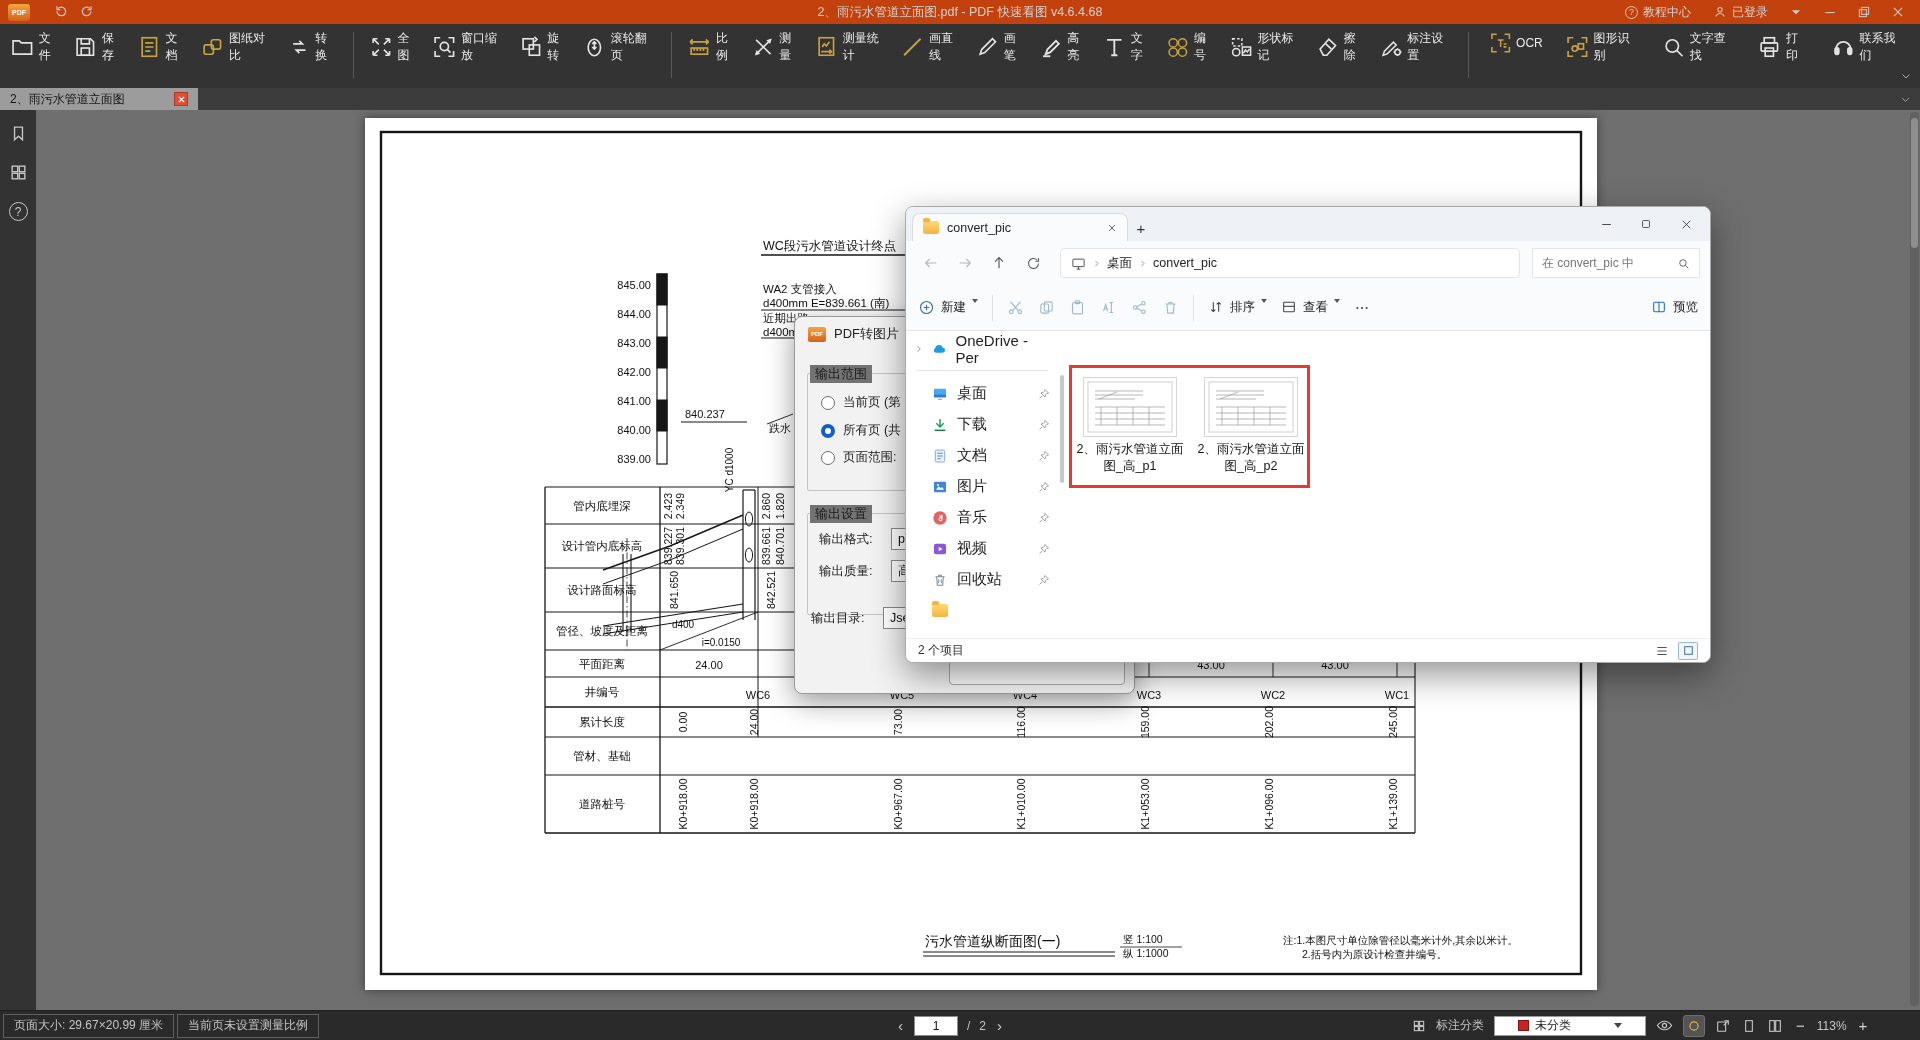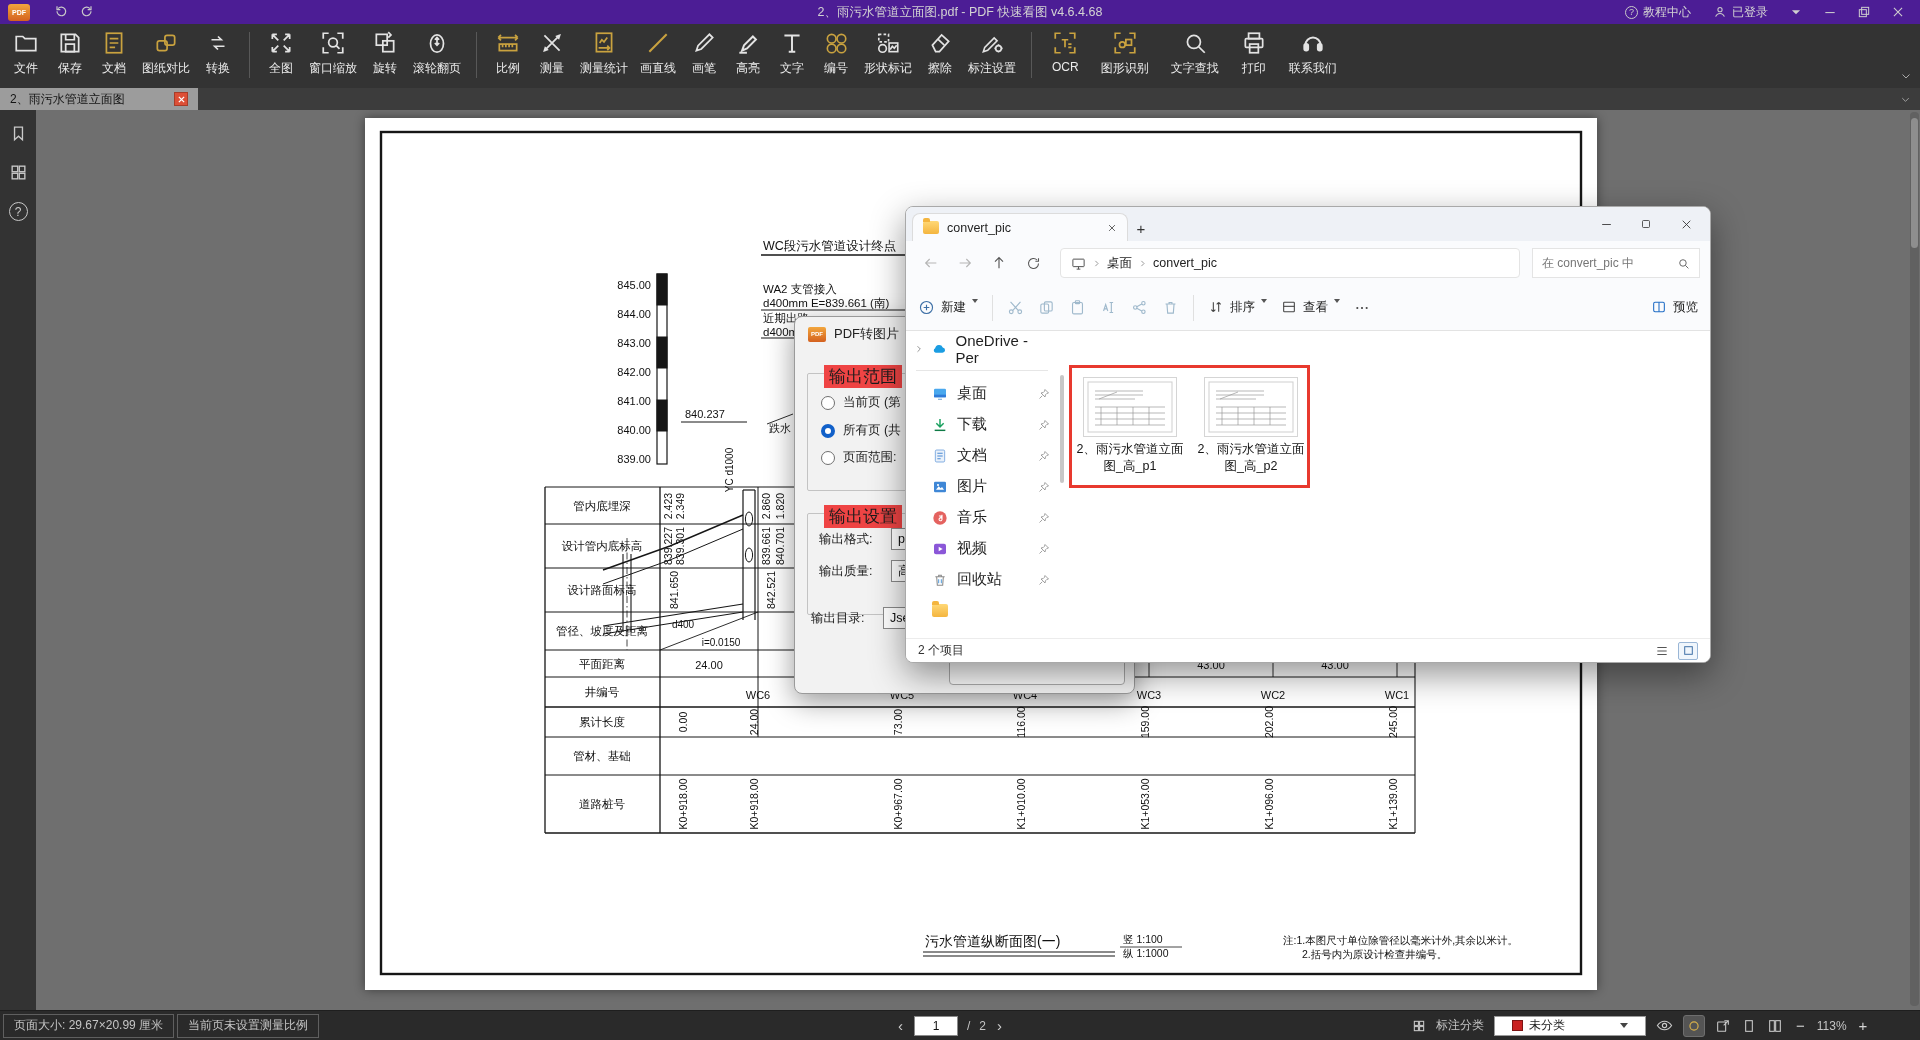--- a/index.html
+++ b/index.html
@@ -1,31 +1,31 @@
 <!DOCTYPE html>
 <html><head>
 <meta charset="utf-8">
 <style>
   *{margin:0;padding:0;box-sizing:border-box}
   html,body{width:1920px;height:1040px;overflow:hidden}
   body{font-family:"Liberation Sans",sans-serif;background:#6f6f6f;position:relative;color:#ddd}
   svg{display:block}
   
-  .titlebar{height:24px;background:#4c1d95;display:flex;align-items:center;padding:0 8px;position:relative;z-index:10}
+  .titlebar{height:24px;background:#c2410c;display:flex;align-items:center;padding:0 8px;position:relative;z-index:10}
   .tb-logo{width:22px;height:17px;border-radius:3px;background:linear-gradient(#f2a63d,#d4611f);color:#fff;
     font-size:7px;font-weight:bold;display:flex;align-items:center;justify-content:center;margin-right:18px}
   .tb-histbtn{width:26px;height:20px;display:flex;align-items:center;justify-content:center;color:#c9c9c9}
   .tb-title{position:absolute;left:0;right:0;text-align:center;font-size:12.5px;color:#d3d3d3;pointer-events:none}
   .tb-right{margin-left:auto;display:flex;align-items:center;gap:6px;z-index:2}
   .tb-link{display:flex;align-items:center;gap:5px;font-size:12px;color:#d3d3d3;padding:0 8px}
   .tb-qcircle{width:13px;height:13px;border:1px solid #c9c9c9;border-radius:50%;font-size:9px;display:flex;align-items:center;justify-content:center;color:#c9c9c9}
   .tb-winbtn{width:28px;height:22px;display:flex;align-items:center;justify-content:center;color:#cfcfcf}
   
   .toolbar{height:64px;background:#333333;display:flex;align-items:flex-start;padding:6px 4px 0 4px;position:relative;z-index:9}
-  .tbi{display:flex;flex-direction:column;align-items:center;min-width:44px;padding:0 6px;gap:4px;color:#ececec;font-size:12px;cursor:default}
+  .tbi{display:flex;align-items:center;min-width:44px;padding:0 6px;gap:4px;color:#ececec;font-size:12px;cursor:default}
   .tbi.wide{padding:0 11px}
   .tbi svg{width:26px;height:26px;color:#e3e3e3}
   .tbi.gold svg{color:#c9a23f}
   .tb-sep{width:1px;height:46px;background:#585858;margin:2px 9px 0 9px}
   .toolbar-chev{position:absolute;right:8px;bottom:6px;color:#aaa}
   
   .tabbar{height:22px;background:#3c3c3c;display:flex;align-items:stretch;position:relative;z-index:9}
   .doc-tab{width:198px;background:#9c9c9c;color:#141414;font-size:12px;display:flex;align-items:center;padding:0 10px;gap:12px}
   .doc-tab .lbl{flex:1;white-space:nowrap;overflow:hidden}
   .tab-close{width:14px;height:14px;background:#dd4f36;border:1px solid #b8말? }
@@ -41,36 +41,36 @@
   .canvas-vscroll{position:absolute;right:1px;top:2px;width:9px;height:894px;background:#616161;border-radius:4px}
   .canvas-vscroll .thumb{position:absolute;left:1px;width:7px;top:6px;height:130px;background:#8e8e8e;border-radius:4px}
   .draw text{fill:#111;font-family:"Liberation Sans",sans-serif}
   
   .statusbar{height:30px;background:#2a2a2a;border-top:1px solid #1e1e1e;display:flex;align-items:center;font-size:12px;color:#c5c5c5;position:relative;z-index:10}
   .sb-box{border:1px solid #5f5f5f;height:24px;display:flex;align-items:center;padding:0 10px;margin-left:3px;white-space:nowrap}
   .sb-center{position:absolute;left:896px;display:flex;align-items:center;gap:9px}
   .sb-arrow{font-size:15px;color:#cfcfcf;padding:0 2px}
   .sb-pageinput{width:44px;height:20px;background:#fff;border:1px solid #8a8a8a;color:#111;text-align:center;font-size:12px}
   .sb-right{position:absolute;left:1412px;display:flex;align-items:center;gap:10px}
-  .sb-filter{width:152px;height:20px;background:#fff;border:1px solid #9a9a9a;display:flex;align-items:center;gap:6px;padding:0 17px;color:#222}
+  .sb-filter{width:152px;height:20px;background:#fff;border:1px solid #9a9a9a;display:flex;align-items:center;gap:6px;padding:0 23px;color:#222}
   .swatch{width:11px;height:11px;background:#c92222;border:1px solid #7e1414}
   .sb-filter .flabel{flex:1;font-size:12px}
   .caret{width:0;height:0;border-left:4px solid transparent;border-right:4px solid transparent;border-top:5px solid #444}
   .sb-tool{width:22px;height:22px;background:#545454;border:1px solid #6e6e6e;border-radius:3px;display:flex;align-items:center;justify-content:center}
   .sb-zoom{display:flex;align-items:center;gap:9px;font-size:12px}
   .sb-zoombtn{font-size:15px;color:#d5d5d5;padding:0 3px}
   .sb-ic{color:#c9c9c9}
   
   .dialog{position:absolute;left:794px;top:316px;width:341px;height:378px;background:#f2f2f2;border:1px solid #9a9a9a;
     border-radius:8px;box-shadow:0 8px 28px rgba(0,0,0,.4);z-index:5;color:#1c1c1c;font-size:12.5px}
   .dlg-title{height:34px;display:flex;align-items:center;gap:8px;padding:0 13px;font-size:13px;color:#222}
   .dlg-ico{width:18px;height:15px;border-radius:2px;background:linear-gradient(#f2a63d,#d4611f);color:#fff;font-size:6px;font-weight:bold;
     display:flex;align-items:center;justify-content:center}
   .group{position:absolute;border:1px solid #c3c3c3;border-radius:2px}
-  .group>.glabel{position:absolute;top:-9px;left:16px;background:#ef4444;padding:0 5px;font-size:17px;color:#1c1c1c}
+  .group>.glabel{position:absolute;top:-9px;left:2px;background:#737373;padding:0 5px;font-size:13px;color:#1c1c1c}
   .radio-row{position:absolute;display:flex;align-items:center;gap:8px}
   .radio{width:14px;height:14px;border-radius:50%;border:1px solid #707070;background:#fff}
   .radio.sel{border:4.5px solid #1160c9}
   .fld-row{position:absolute;display:flex;align-items:center}
   .fld-label{width:72px}
   .combo,.txtfield{height:22px;background:#fff;border:1px solid #8a8a8a;display:flex;align-items:center;padding:0 6px;color:#111;overflow:hidden;white-space:nowrap}
   .dlg-btn{position:absolute;left:154px;top:332px;width:176px;height:36px;background:#fdfdfd;border:1px solid #ababab;border-radius:4px}
   
   .explorer{position:absolute;left:905px;top:206px;width:806px;height:457px;background:#fff;border:1px solid #a9a9a9;border-radius:8px;
     box-shadow:0 12px 34px rgba(0,0,0,.42);z-index:6;overflow:hidden;color:#1f1f1f}

